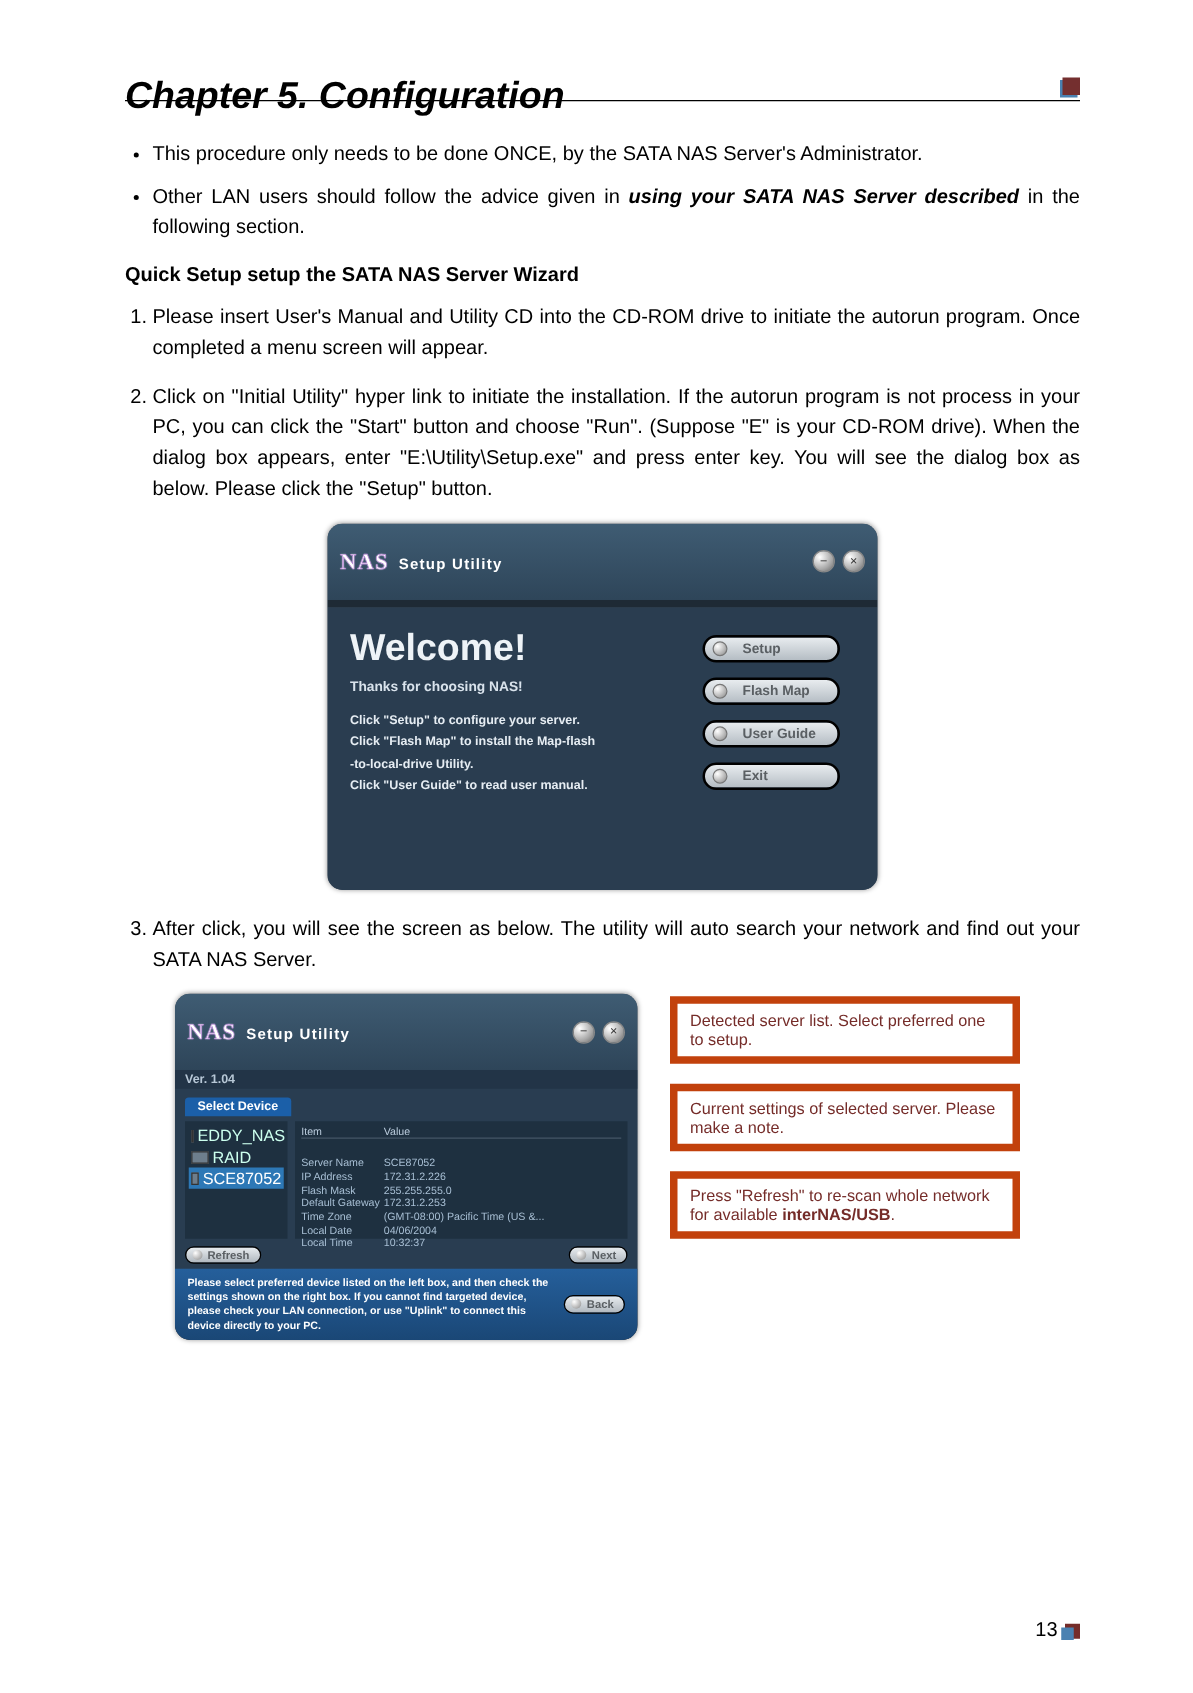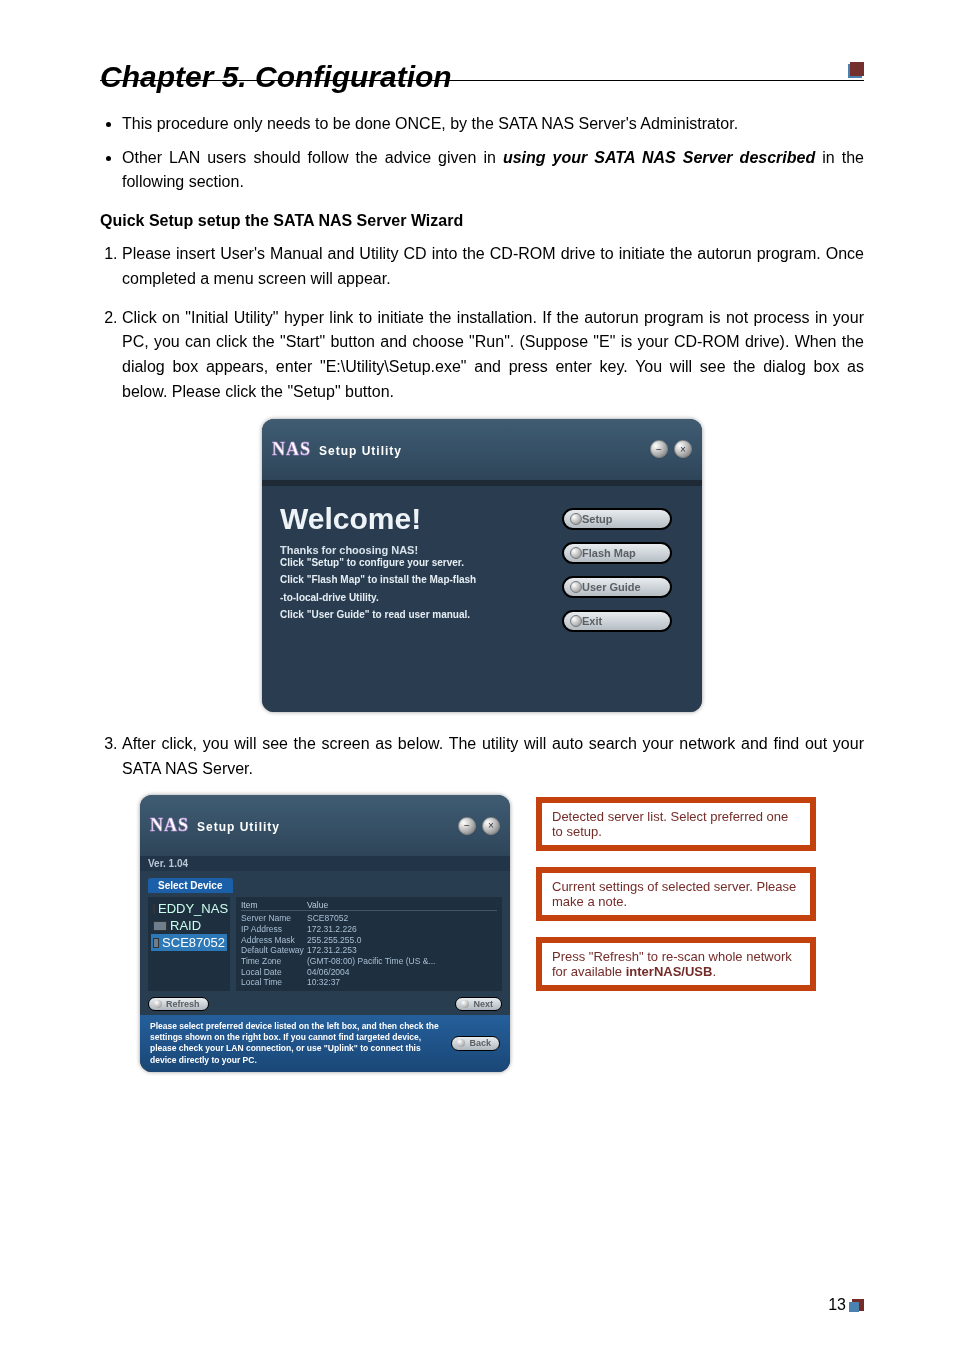--- a/index.html
+++ b/index.html
@@ -139,20 +139,21 @@
     font-family: Arial, sans-serif;
     font-weight: bold;
     font-size: 30px;
     color: #eef3f7;
     margin-bottom: 8px;
   }
   .welcome-sub {
     font-size: 11px;
     font-weight: bold;
     color: #d9e3ec;
+    margin-bottom: 14px;
   }
   .welcome-lines {
     font-size: 10px;
     font-weight: bold;
     color: #e6edf3;
     line-height: 1.35;
   }
   .welcome-lines div { margin-bottom: 4px; }
   .btn-column {
     width: 110px;
@@ -165,21 +166,21 @@
   .pill-btn {
     border: 2px solid #000;
     border-radius: 14px;
     background: linear-gradient(#e8ecef,#b5bdc4);
     color: #5a5f63;
     font-size: 11px;
     font-weight: bold;
     padding: 3px 8px 3px 6px;
     display: flex;
     align-items: center;
-    gap: 0;
+    gap: 12px;
   }
   .pill-btn .dot {
     width: 10px; height: 10px; border-radius: 50%;
     background: radial-gradient(circle at 30% 30%,#fff,#888);
     border: 1px solid #777;
     flex: none;
   }
   
   .fig2-wrap {
     display: flex;
@@ -236,21 +237,21 @@
     width: 12px; height: 8px; background: #6e7e8c; border: 1px solid #333;
   }
   .info-table {
     flex: 1;
     background: #1e3040;
     color: #a8bfd4;
     font-size: 8.5px;
     padding: 3px 5px;
     height: 88px;
   }
-  .info-table .hdr { color: #bcd; border-bottom: 1px solid #456; margin-bottom: 2px; display:flex;}
+  .info-table .hdr { color: #bcd; border-bottom: 1px solid #456; margin-bottom: 14px; display:flex;}
   .info-table .hdr span:first-child { width: 66px; }
   .info-table .row { display: flex; line-height: 1.25; }
   .info-table .row span:first-child { width: 66px; }
   .refresh-row {
     display: flex;
     justify-content: space-between;
     align-items: center;
     padding: 0 8px 4px 8px;
   }
   .mini-pill {
@@ -435,21 +436,21 @@
                 </div>
               <div class="row">
                   <span>Server Name</span>
                   <span>SCE87052</span>
                 </div>
               <div class="row">
                   <span>IP Address</span>
                   <span>172.31.2.226</span>
                 </div>
               <div class="row">
-                  <span>Address Mask</span>
+                  <span>Flash Mask</span>
                   <span>255.255.255.0</span>
                 </div>
               <div class="row">
                   <span>Default Gateway</span>
                   <span>172.31.2.253</span>
                 </div>
               <div class="row">
                   <span>Time Zone</span>
                   <span>(GMT-08:00) Pacific Time (US &amp;...</span>
                 </div>

